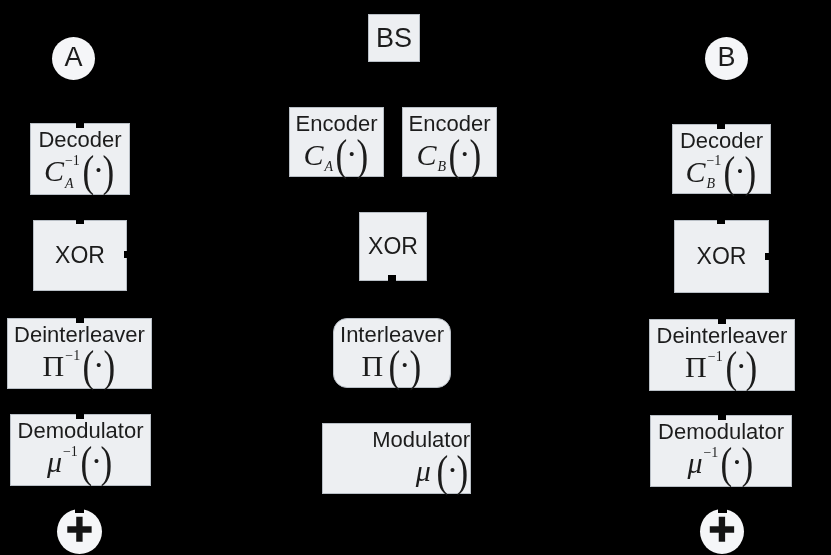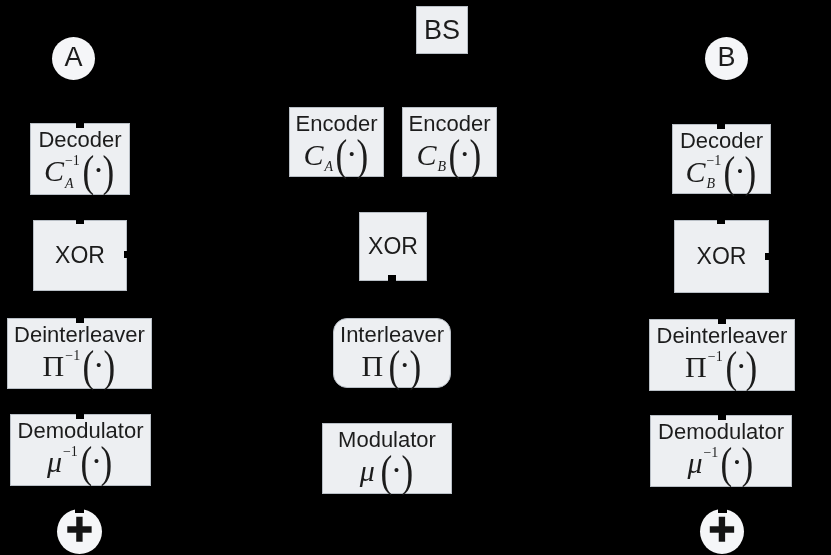--- a/index.html
+++ b/index.html
@@ -36,34 +36,34 @@
   }
   .circle .letter{font-size:27px;transform:translateY(-1px);}
   .adder .plus{
     font-size:46px;font-weight:bold;line-height:1;transform:translateY(-3px);
     -webkit-text-stroke:1.3px #141414;color:#141414;
   }
   
   .notch{position:absolute;width:8px;height:5px;background:#000;}
   .edgedot{position:absolute;width:4px;height:7px;background:#000;}
   
-  #bs-box{left:368px;top:6px;width:52px;height:48px;margin-left:48px;}
+  #bs-box{left:368px;top:14px;width:52px;height:48px;}
   #bs-box .title{font-size:27px;}
   #circle-a{left:52px;top:37px;width:43px;height:43px;}
   #circle-b{left:705px;top:37px;width:43px;height:43px;}
   #decoder-a{left:30px;top:123px;width:100px;height:72px;}
   #xor-a{left:33px;top:220px;width:94px;height:71px;}
   #deinterleaver-a{left:7px;top:318px;width:145px;height:71px;}
   #demodulator-a{left:10px;top:414px;width:141px;height:72px;}
   #adder-a{left:57px;top:509px;width:45px;height:45px;}
   #encoder-a{left:289px;top:107px;width:95px;height:70px;}
   #encoder-b{left:402px;top:107px;width:95px;height:70px;}
   #xor-bs{left:359px;top:212px;width:68px;height:69px;}
   #interleaver{left:333px;top:318px;width:118px;height:70px;border-radius:14px;}
-  #modulator{left:322px;top:423px;width:130px;height:71px;}
+  #modulator{left:322px;top:423px;width:149px;height:71px;align-items:flex-end;}
   #decoder-b{left:672px;top:124px;width:99px;height:70px;}
   #xor-b{left:674px;top:220px;width:95px;height:73px;}
   #deinterleaver-b{left:649px;top:319px;width:146px;height:72px;}
   #demodulator-b{left:650px;top:415px;width:142px;height:72px;}
   #adder-b{left:700px;top:509px;width:44px;height:45px;}
   #notch-dec-a{left:76px;top:123px;}
   #notch-xor-a{left:76px;top:220px;height:4px;}
   #notch-dei-a{left:76px;top:318px;}
   #notch-dem-a{left:76px;top:414px;}
   #notch-plus-a{left:75px;top:509px;height:4px;width:9px;}

